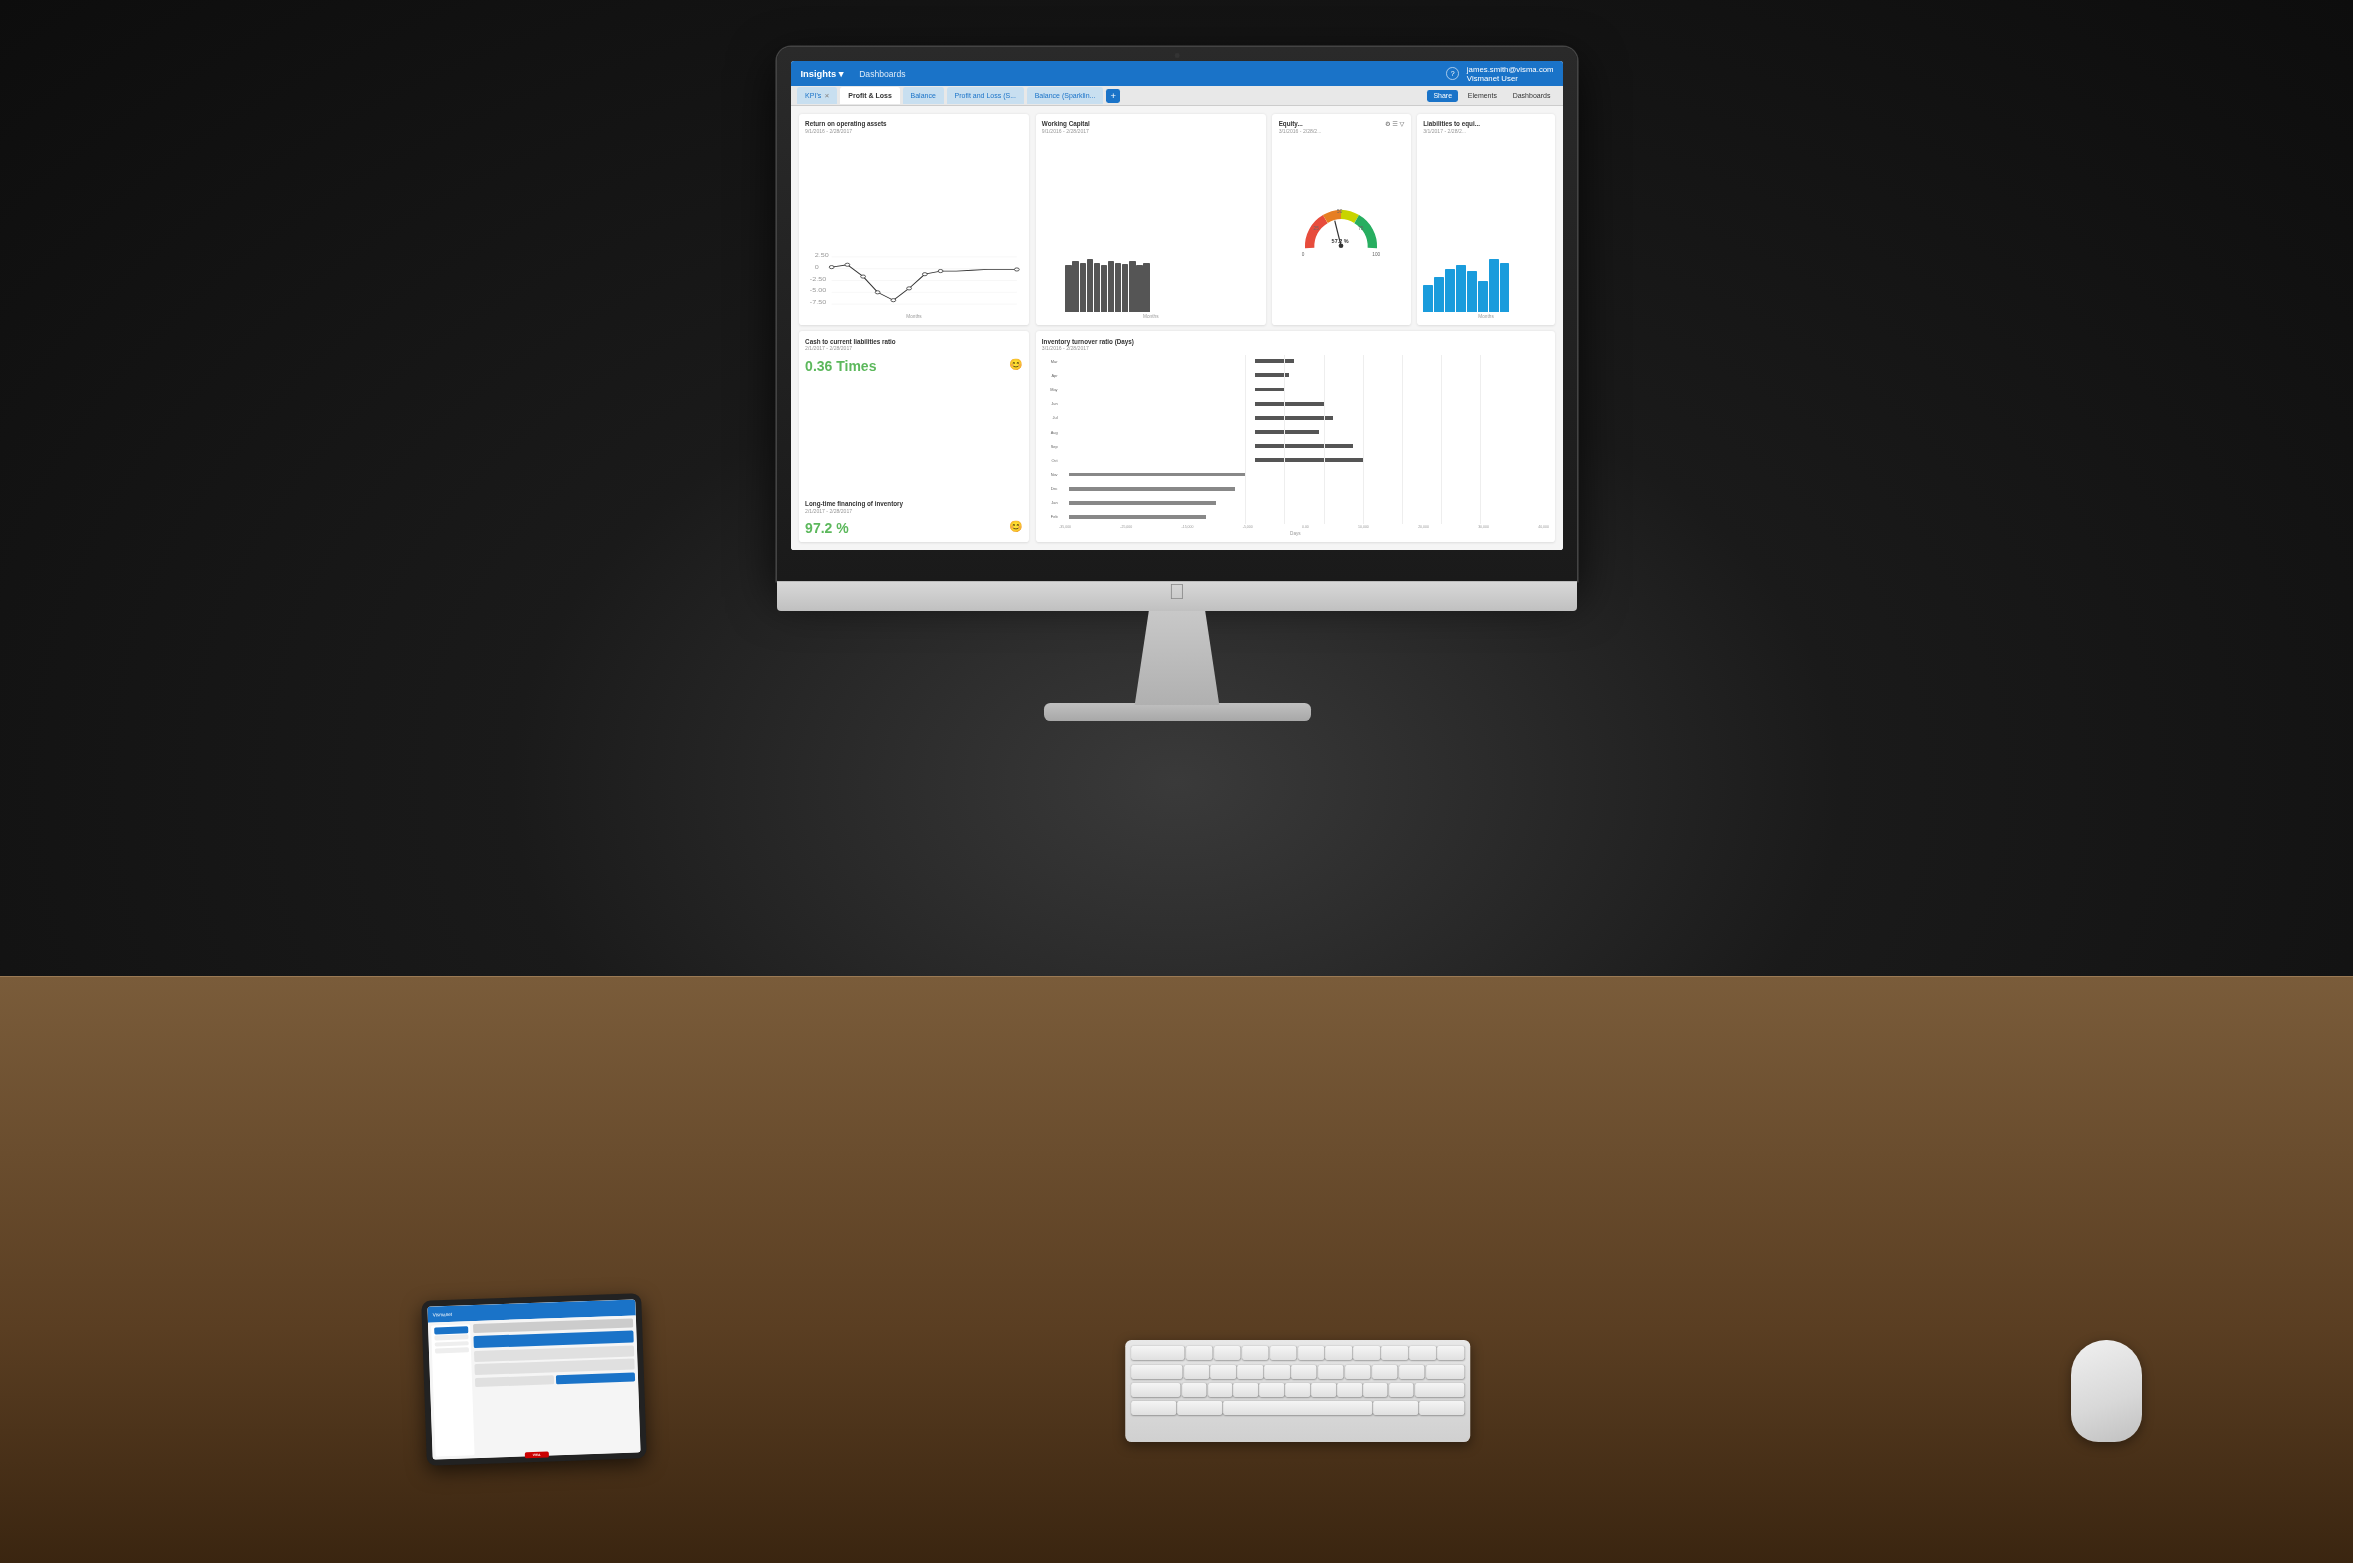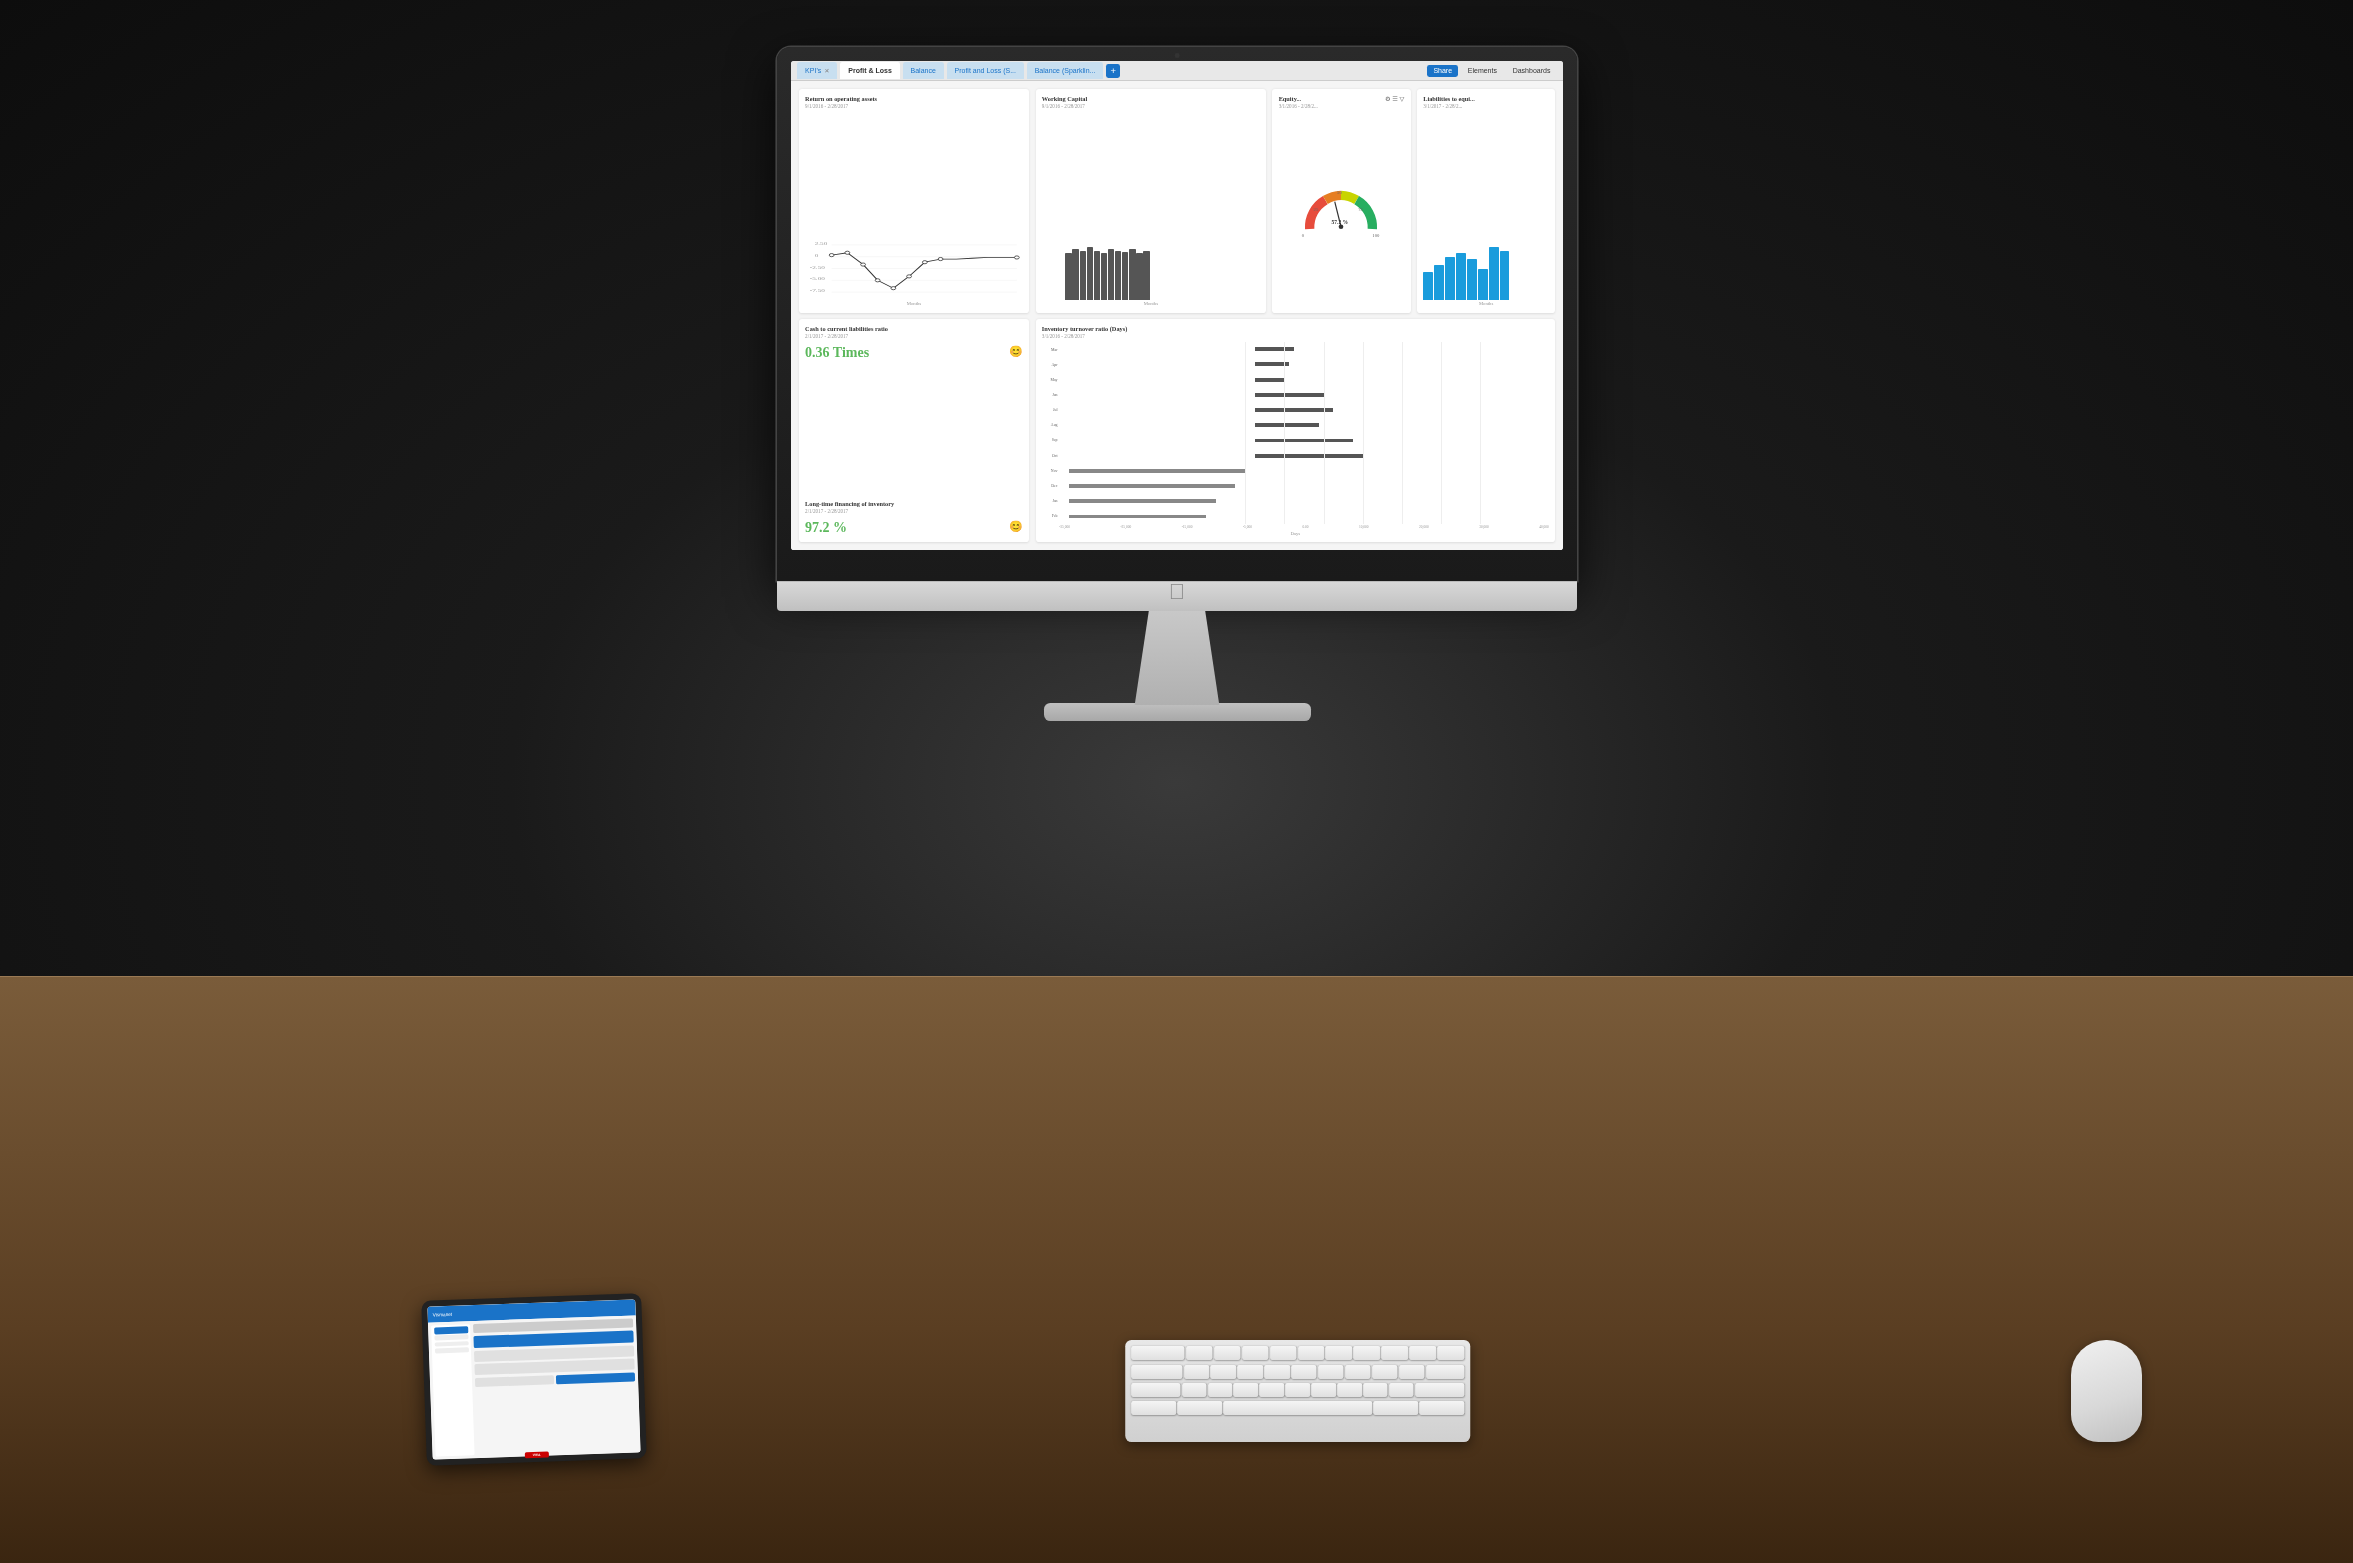--- a/index.html
+++ b/index.html
@@ -179,21 +179,20 @@
 
     .app-content {
       flex: 1;
       background: #f5f5f5;
       padding: 7.8px;
       overflow: hidden;
       display: grid;
       grid-template-columns: 1fr 1fr 0.6fr 0.6fr;
       grid-template-rows: 1fr 1fr;
       gap: 6.3px;
-      font-family: Liberation Serif, serif;
     }
 
     .chart-card {
       background: white;
       border-radius: 3.1px;
       box-shadow: 0 0.8px 2.4px rgba(0,0,0,0.1);
       padding: 6.3px;
       display: flex;
       flex-direction: column;
       overflow: hidden;
@@ -447,20 +446,34 @@
 <body>
 
 <div class="desk"></div>
 
 <div class="imac-wrapper">
   <div class="imac-screen-bezel">
     <div class="camera-dot"></div>
 
     <div class="imac-screen">
 
+      <div class="app-navbar">
+        <div class="nav-brand">
+          <span>Insights</span>
+          <span>▾</span>
+        </div>
+        <span class="nav-link">Dashboards</span>
+        <div class="nav-right">
+          <div class="nav-help">?</div>
+          <div>
+            <div>james.smith@visma.com</div>
+            <div>Vismanet User</div>
+          </div>
+        </div>
+      </div>
 
       <div class="app-tabs">
         <div class="tab-item inactive">
           <span>KPI's</span>
           <span class="tab-close">✕</span>
         </div>
         <div class="tab-item active">
           <span>Profit &amp; Loss</span>
         </div>
         <div class="tab-item inactive">

